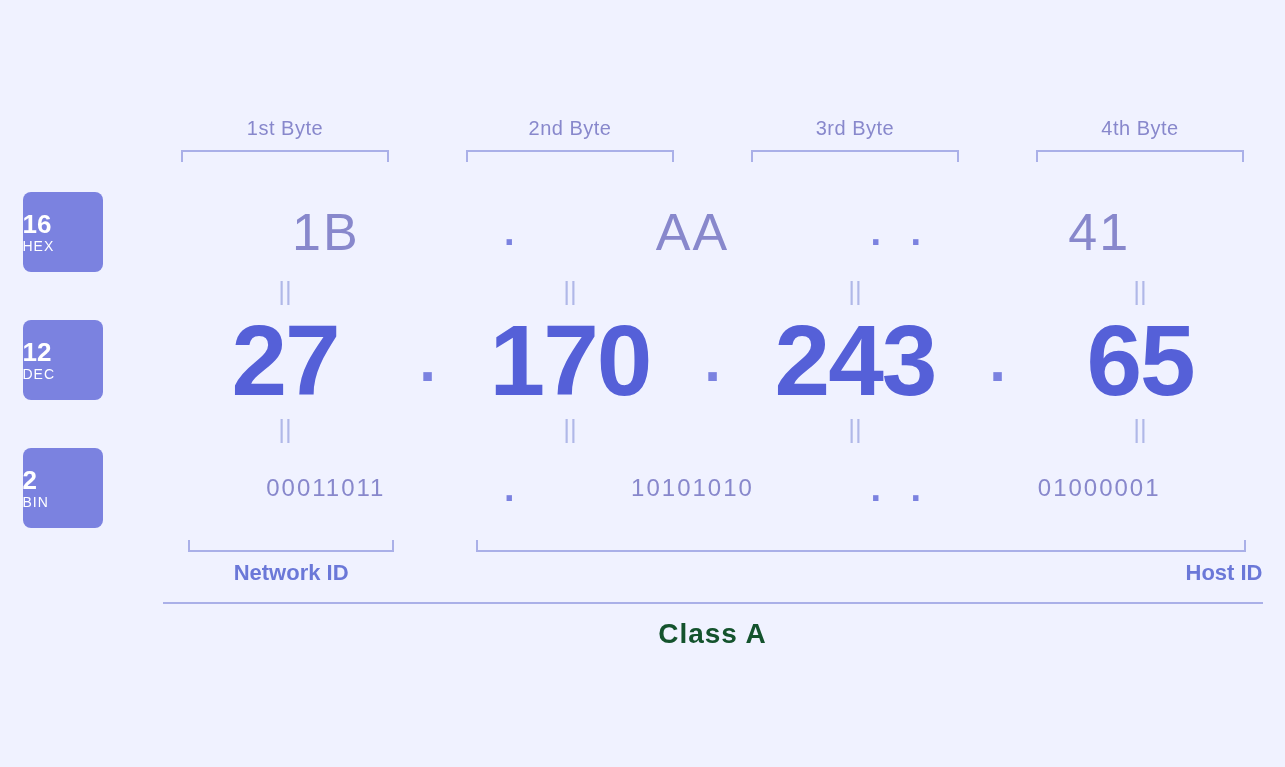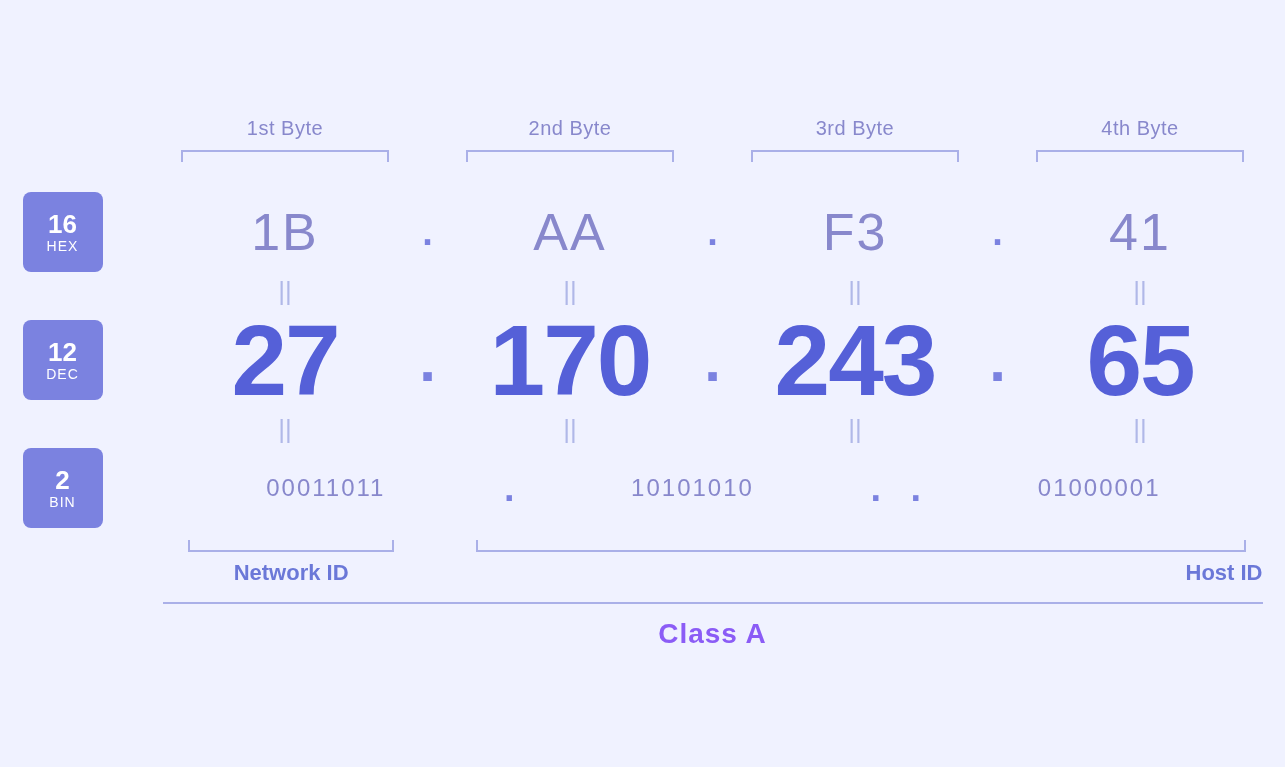--- a/index.html
+++ b/index.html
@@ -58,21 +58,21 @@
     }
 
     
     .base-badge {
       width: 80px;
       height: 80px;
       background: #7b82e0;
       border-radius: 8px;
       display: flex;
       flex-direction: column;
-      align-items: center;
+      align-items: flex-start;
       justify-content: center;
       color: white;
       flex-shrink: 0;
     }
 
     .base-badge .base-num {
       font-size: 26px;
       font-weight: 600;
       line-height: 1.1;
     }
@@ -192,21 +192,21 @@
     .class-row {
       margin-left: 140px;
       margin-top: 16px;
       border-top: 2px solid #aab0e8;
       padding-top: 14px;
       text-align: center;
     }
 
     .class-label {
       font-size: 28px;
-      color: #8b5cf6;
+      color: #14532d;
       font-weight: 600;
       letter-spacing: 1px;
       margin-top: 39px;
     }
 
     .hex-row { margin-bottom: 0; }
     .dec-row { margin-bottom: 0; }
     .bin-row { margin-bottom: 0; }
   </style>
 </head>
@@ -247,21 +247,20 @@
       <div class="base-badge">
         <span class="base-num">16</span>
         <span class="base-label">HEX</span>
       </div>
     </div>
     <div class="values-row">
       <div class="value-cell"><span class="hex-value">1B</span></div>
       <div class="dot-cell">.</div>
       <div class="value-cell"><span class="hex-value">AA</span></div>
       <div class="dot-cell">.</div>
-      <div class="value-cell"><span class="hex-value">F3</span></div>
       <div class="dot-cell">.</div>
       <div class="value-cell"><span class="hex-value">41</span></div>
     </div>
   </div>
 
   <div style="display:flex; margin-left:140px; padding: 6px 0;">
     <div class="equals-cell">||</div>
     <div class="dot-spacer"></div>
     <div class="equals-cell">||</div>
     <div class="dot-spacer"></div>

